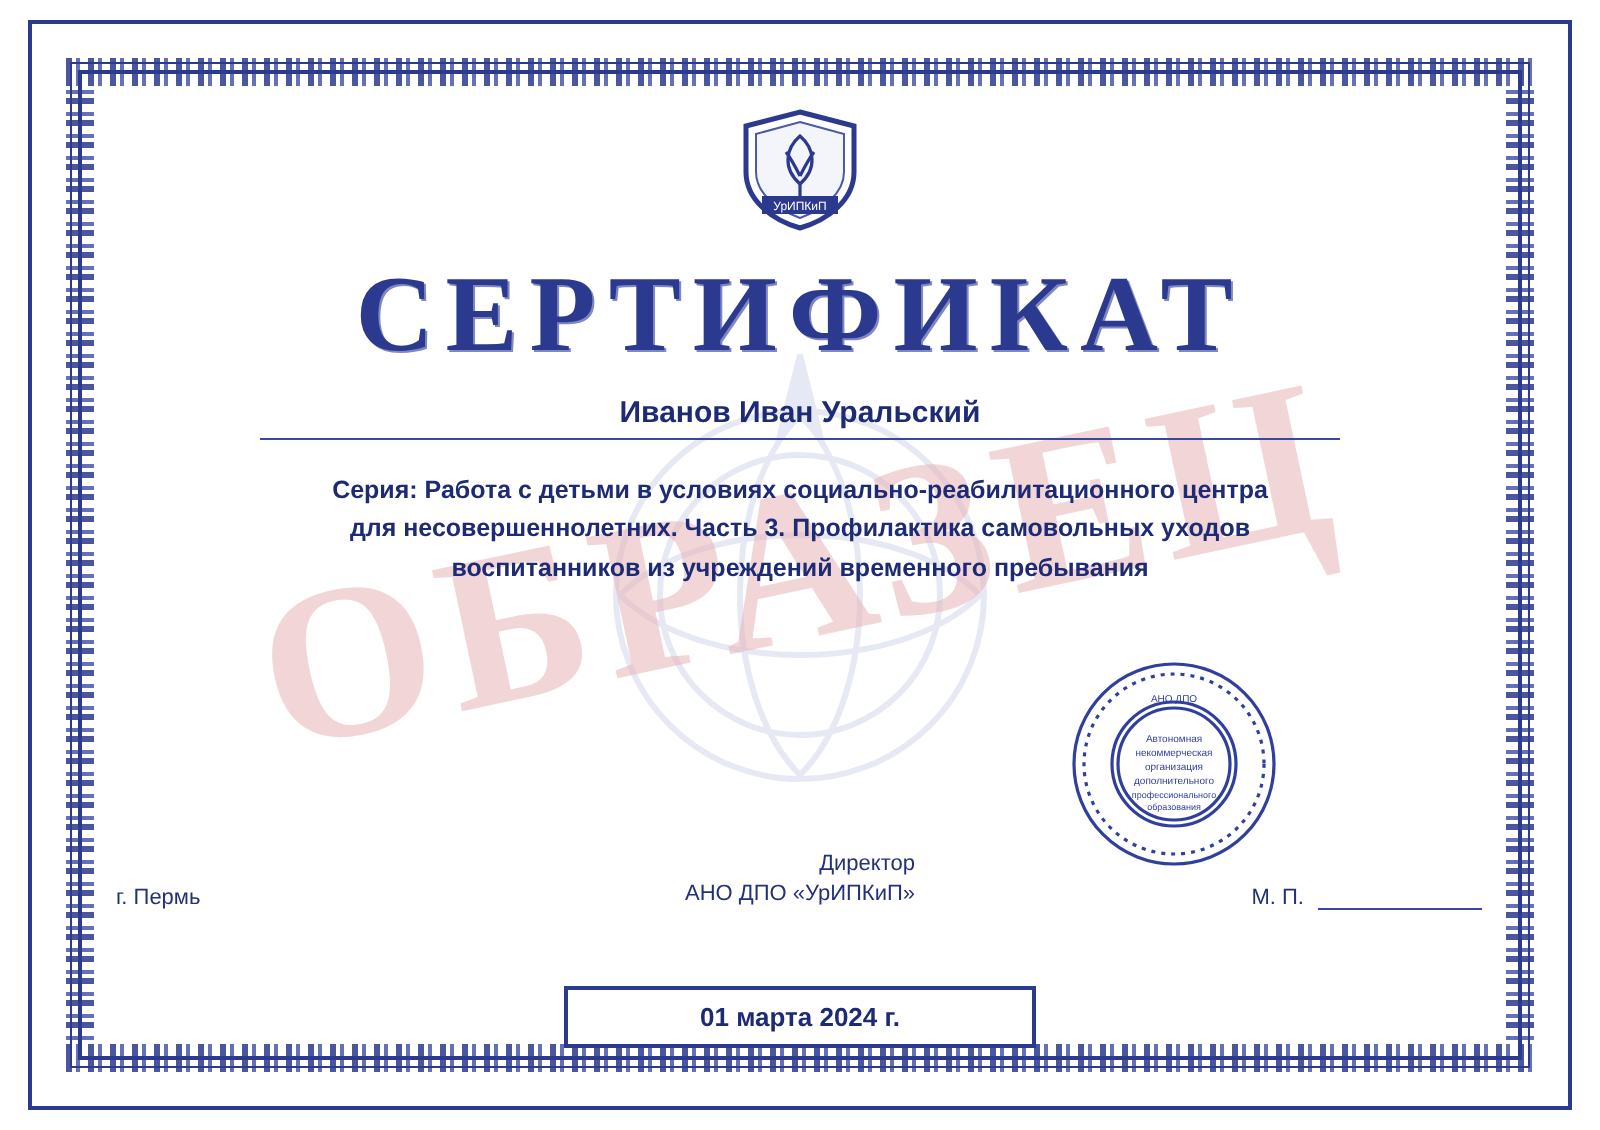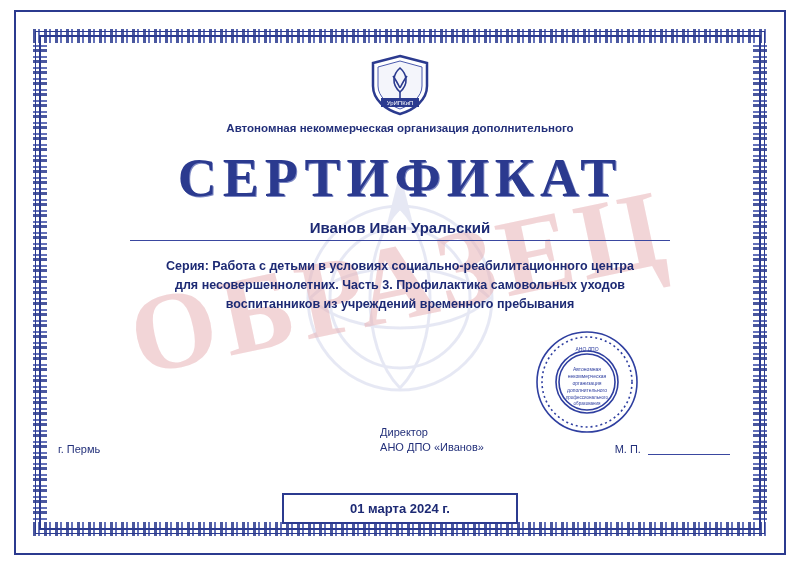--- a/index.html
+++ b/index.html
@@ -180,26 +180,25 @@
     color: #23307a;
   }
   .director {
     position: absolute;
     left: 50%;
     transform: translateX(-50%);
     bottom: 0;
     font-size: 11px;
     line-height: 1.35;
     color: #23307a;
-    text-align: left;
-    margin-left: 32px;
+    text-align: right;
   }
   .stamp-label {
     position: absolute;
-    right: 20px;
+    right: 9px;
     bottom: 0;
     font-size: 11px;
     color: #23307a;
     white-space: nowrap;
     text-align: right;
   }
   .stamp-line {
     display: inline-block;
     width: 82px;
     border-bottom: 1px solid #3a47a0;
@@ -280,21 +279,20 @@
           <path d="M31 38 L31 46"></path>
           <path d="M24 22 C27 26 29 30 31 34"></path>
           <path d="M38 22 C35 26 33 30 31 34"></path>
         </g>
         <rect x="12" y="44" width="38" height="9" fill="#2b3a8f"></rect>
         <text x="31" y="51" font-size="6" fill="#ffffff" text-anchor="middle" font-family="Liberation Sans, sans-serif">УрИПКиП</text>
       </svg>
     </div>
 
     <div class="org-name">
-      <div>Автономная некоммерческая организация дополнительного</div>
     </div>
 
     <div class="title">СЕРТИФИКАТ</div>
 
 
     <div class="recipient">Иванов Иван Уральский</div>
 
 
     <div class="course">Серия: Работа с детьми в условиях социально-реабилитационного центра для несовершеннолетних. Часть 3. Профилактика самовольных уходов воспитанников из учреждений временного пребывания</div>
 
@@ -315,21 +313,21 @@
           <text x="53" y="76" font-size="4.5">образования</text>
           <text x="53" y="22" font-size="5">АНО ДПО</text>
         </g>
       </svg>
     </div>
 
     <div class="footer">
       <div class="city">г. Пермь</div>
       <div class="director">
         <div>Директор</div>
-        <div>АНО ДПО «Иванов»</div>
+        <div>АНО ДПО «УрИПКиП»</div>
       </div>
       <div class="stamp-label">
         <span>М. П.</span>
         <span class="stamp-line"></span>
       </div>
     </div>
 
 
     <div class="date-box">01 марта 2024 г.</div>
 

